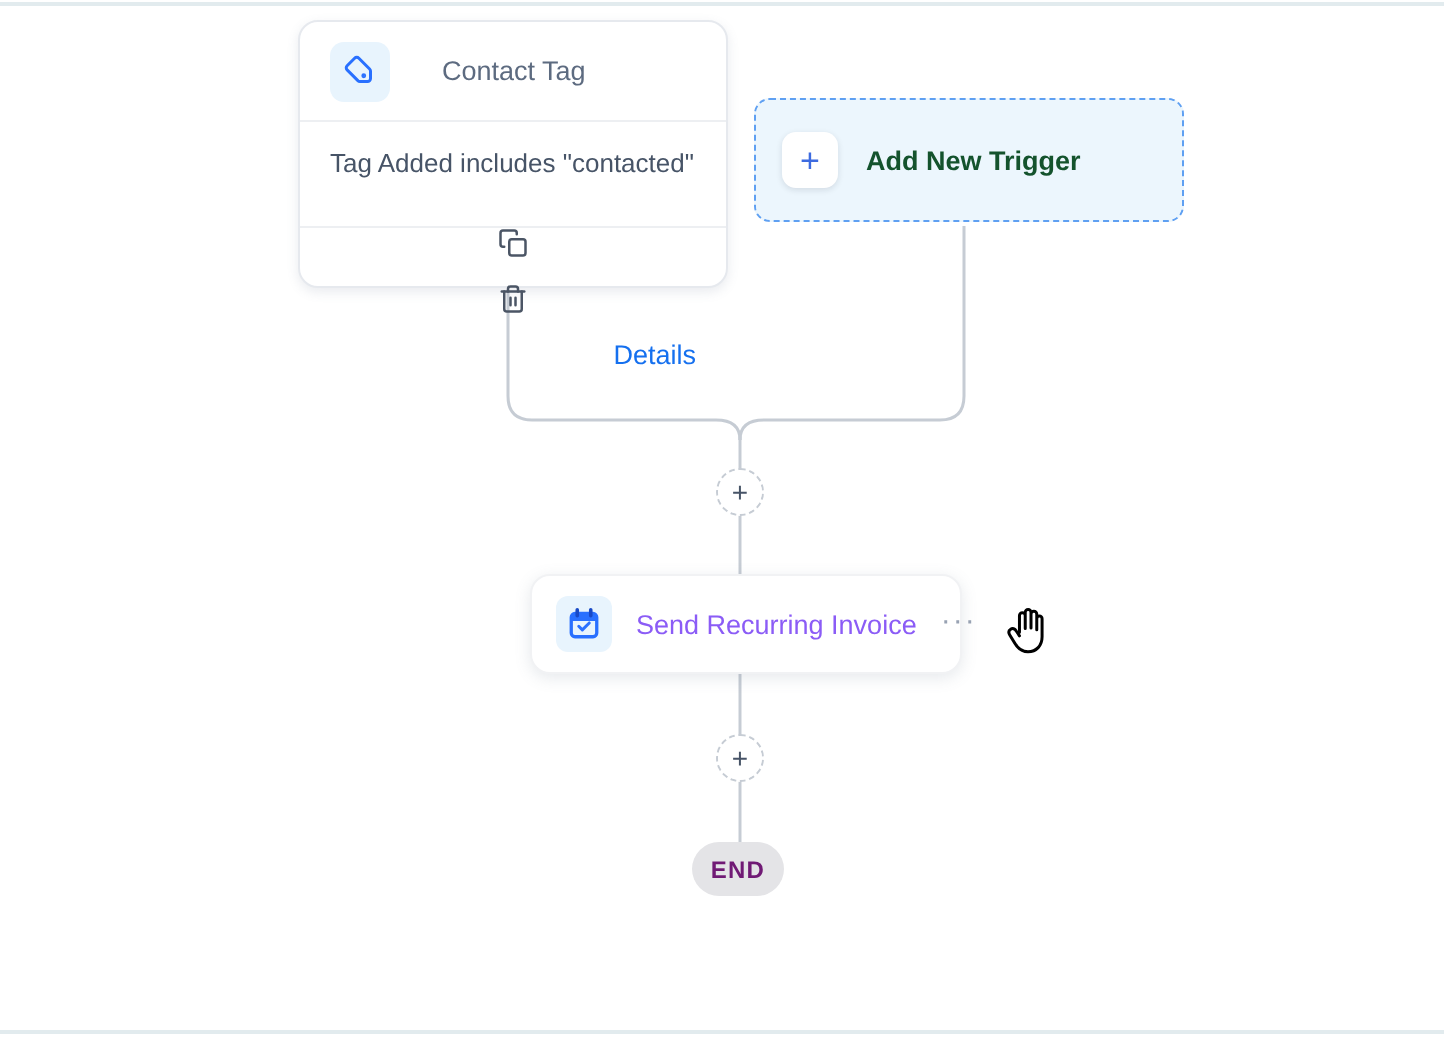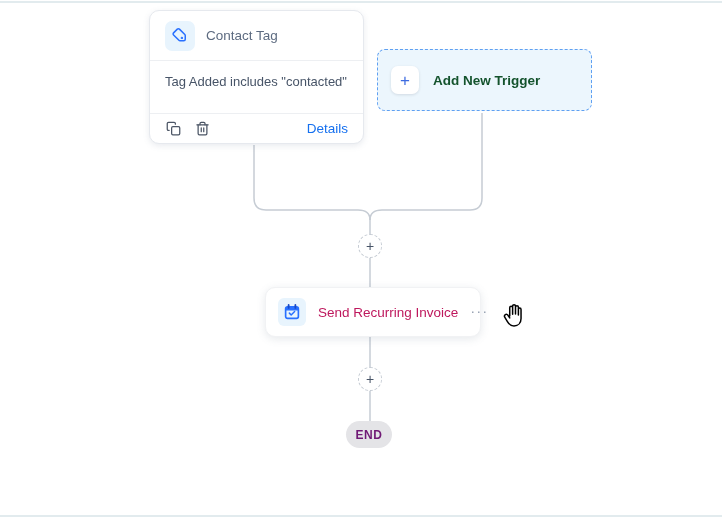--- a/index.html
+++ b/index.html
@@ -40,21 +40,21 @@
     border: 1px solid #e6e9ee;
     border-radius: 10px;
     box-shadow: 0 2px 6px rgba(100,116,139,0.14);
     display: flex;
     flex-direction: column;
     cursor: pointer;
   }
   .trigger-card .card-header {
     display: flex;
     align-items: center;
-    gap: 11px;
+    gap: 26px;
     padding: 0 15px;
     height: 50px;
     border-bottom: 1px solid #edeff2;
   }
   .icon-tile {
     width: 30px; height: 30px;
     border-radius: 7px;
     background: #e8f4fd;
     display: flex;
     align-items: center;
@@ -72,20 +72,21 @@
     color: #475467;
     line-height: 1.35;
   }
   .trigger-card .card-footer {
     display: flex;
     align-items: center;
     gap: 13px;
     padding: 0 15px;
     height: 30px;
     border-top: 1px solid #edeff2;
+    flex-direction: column;
   }
   .footer-icon-btn {
     width: 16px; height: 16px;
     display: flex; align-items: center; justify-content: center;
     cursor: pointer;
     color: #4b5565;
   }
   .details-link {
     margin-left: auto;
     font-size: 13.5px;
@@ -157,21 +158,21 @@
     box-shadow: 0 2px 8px rgba(100,116,139,0.16);
     display: flex;
     align-items: center;
     padding: 0 12px;
     gap: 12px;
     cursor: pointer;
   }
   .action-card .icon-tile { width: 28px; height: 28px; border-radius: 6px; }
   .action-title {
     font-size: 13.5px;
-    color: #be185d;
+    color: #8b5cf6;
     white-space: nowrap;
   }
   .dots-menu {
     margin-left: auto;
     color: #98a2b3;
     font-size: 15px;
     letter-spacing: 1px;
     cursor: pointer;
     line-height: 1;
     padding-bottom: 4px;

